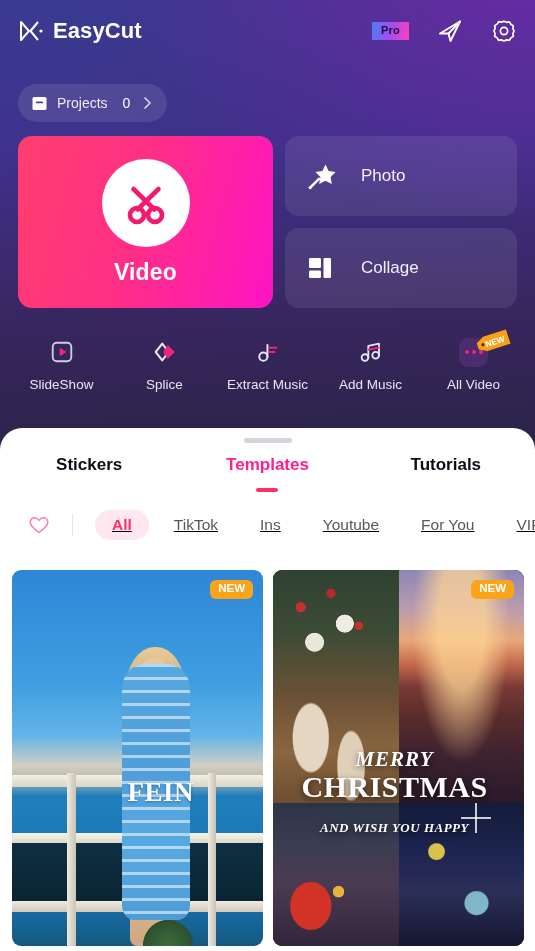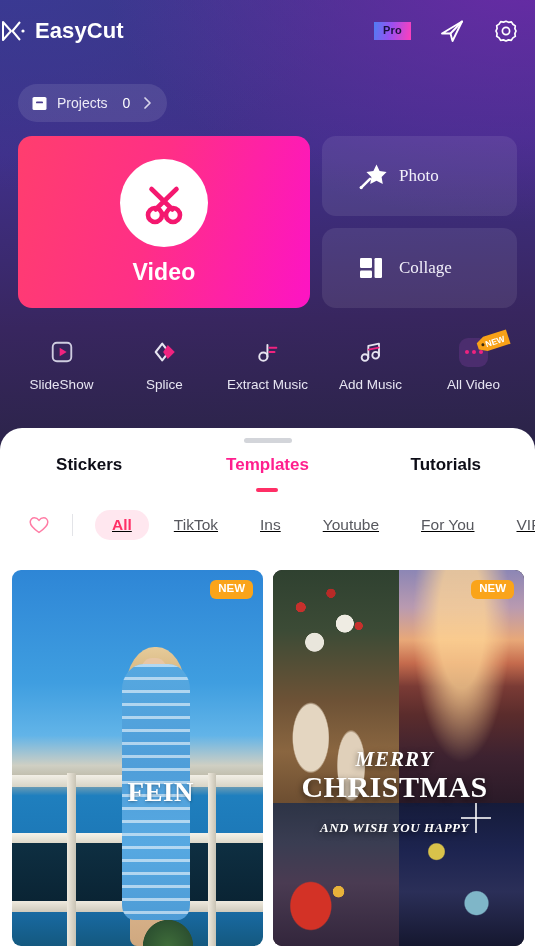--- a/index.html
+++ b/index.html
@@ -13,24 +13,24 @@
     width: 535px; height: 951px;
     background:
       radial-gradient(ellipse 700px 420px at 100% -4%, #6b2aa8 0%, rgba(107,42,168,0) 62%),
       radial-gradient(ellipse 560px 380px at 0% -6%, #3a3a96 0%, rgba(58,58,150,0) 65%),
       linear-gradient(178deg, #3b3785 0%, #40308a 16%, #38265f 34%, #262340 52%, #1e2139 70%, #1b2136 100%);
     overflow: hidden;
   }
 
   
   .header {
-    position: absolute; top: 0; left: 0; right: 16px;
+    position: absolute; top: 0; left: 0; right: 0;
     height: 62px;
     display: flex; align-items: center;
-    padding: 0 0;
+    padding: 0 18px;
     justify-content: center;
   }
   .brand { display: flex; align-items: center; gap: 9px; }
   .brand-mark { width: 26px; height: 26px; display: block; }
   .brand-name {
     color: #ffffff; font-size: 22px; font-weight: 600;
     letter-spacing: .1px;
   }
   .header-actions {
     margin-left: auto; display: flex; align-items: center; gap: 28px;
@@ -61,42 +61,42 @@
   .proj-count { color: #ffffff; font-size: 14px; margin-left: 6px; }
   .proj-chev { width: 9px; height: 14px; margin-left: 4px; display:block; }
 
   
   .cards {
     position: absolute; top: 136px; left: 18px; right: 18px;
     height: 172px;
     display: flex; gap: 12px;
   }
   .card-video {
-    width: 292px; border-radius: 14px;
+    width: 255px; border-radius: 14px;
     background: linear-gradient(105deg, #ff3e6e 0%, #ff2f86 46%, #fd14c4 100%);
     display: flex; flex-direction: column;
     align-items: center; justify-content: center;
     gap: 12px; cursor: pointer;
   }
   .scissors-circle {
     width: 88px; height: 88px; border-radius: 50%;
     background: #ffffff;
     display: flex; align-items: center; justify-content: center;
   }
   .scissors-circle svg { width: 54px; height: 54px; display:block; }
   .card-video-label {
     color: #ffffff; font-size: 23px; font-weight: bold;
     letter-spacing: .2px;
   }
   .side-col { flex: 1; display: flex; flex-direction: column; gap: 12px; }
   .card-side {
     flex: 1; border-radius: 14px;
     background: rgba(255,255,255,0.085);
     display: flex; align-items: center;
-    gap: 11px; padding-left: 36px; cursor: pointer; font-family: Liberation Serif, serif;
+    gap: 24px; padding-left: 22px; cursor: pointer;
   }
   .card-side svg { width: 30px; height: 30px; display:block; flex: none; }
   .card-side-label { color: #f2f0fa; font-size: 17px; }
 
   
   .tools {
     position: absolute; top: 338px; left: 0; right: 0;
     display: flex; align-items: flex-start;
     padding: 0 10px;
   }

